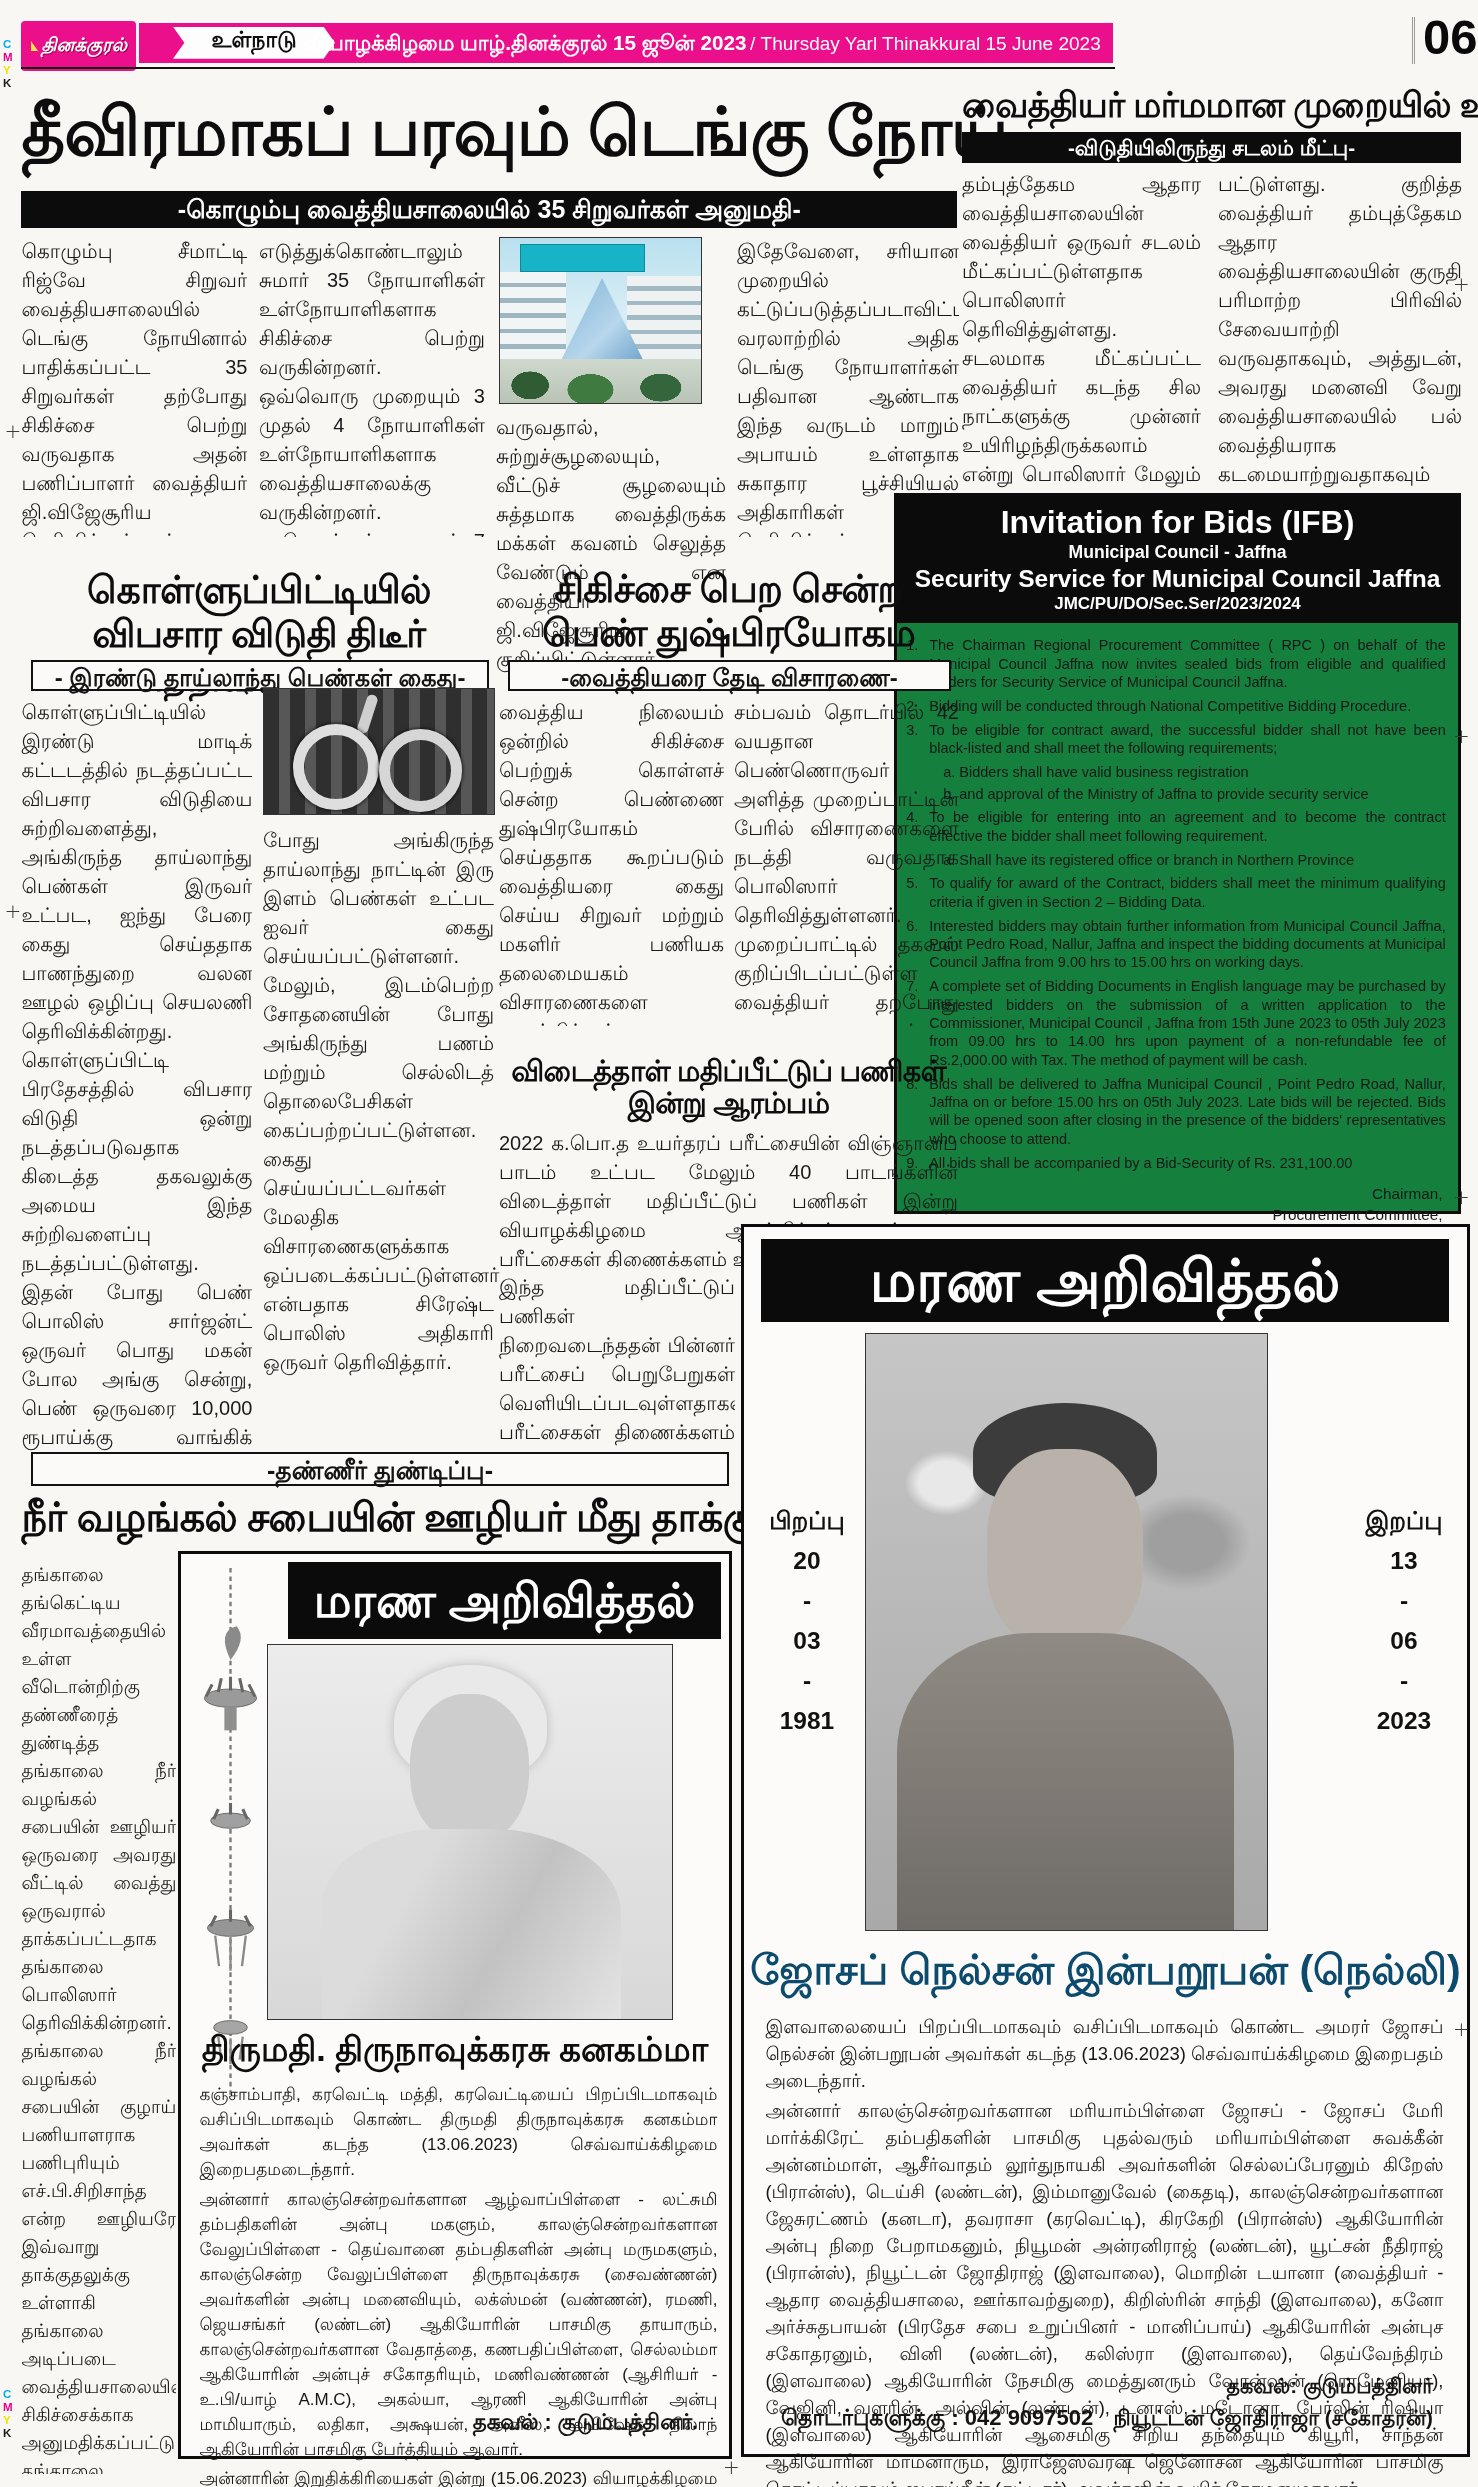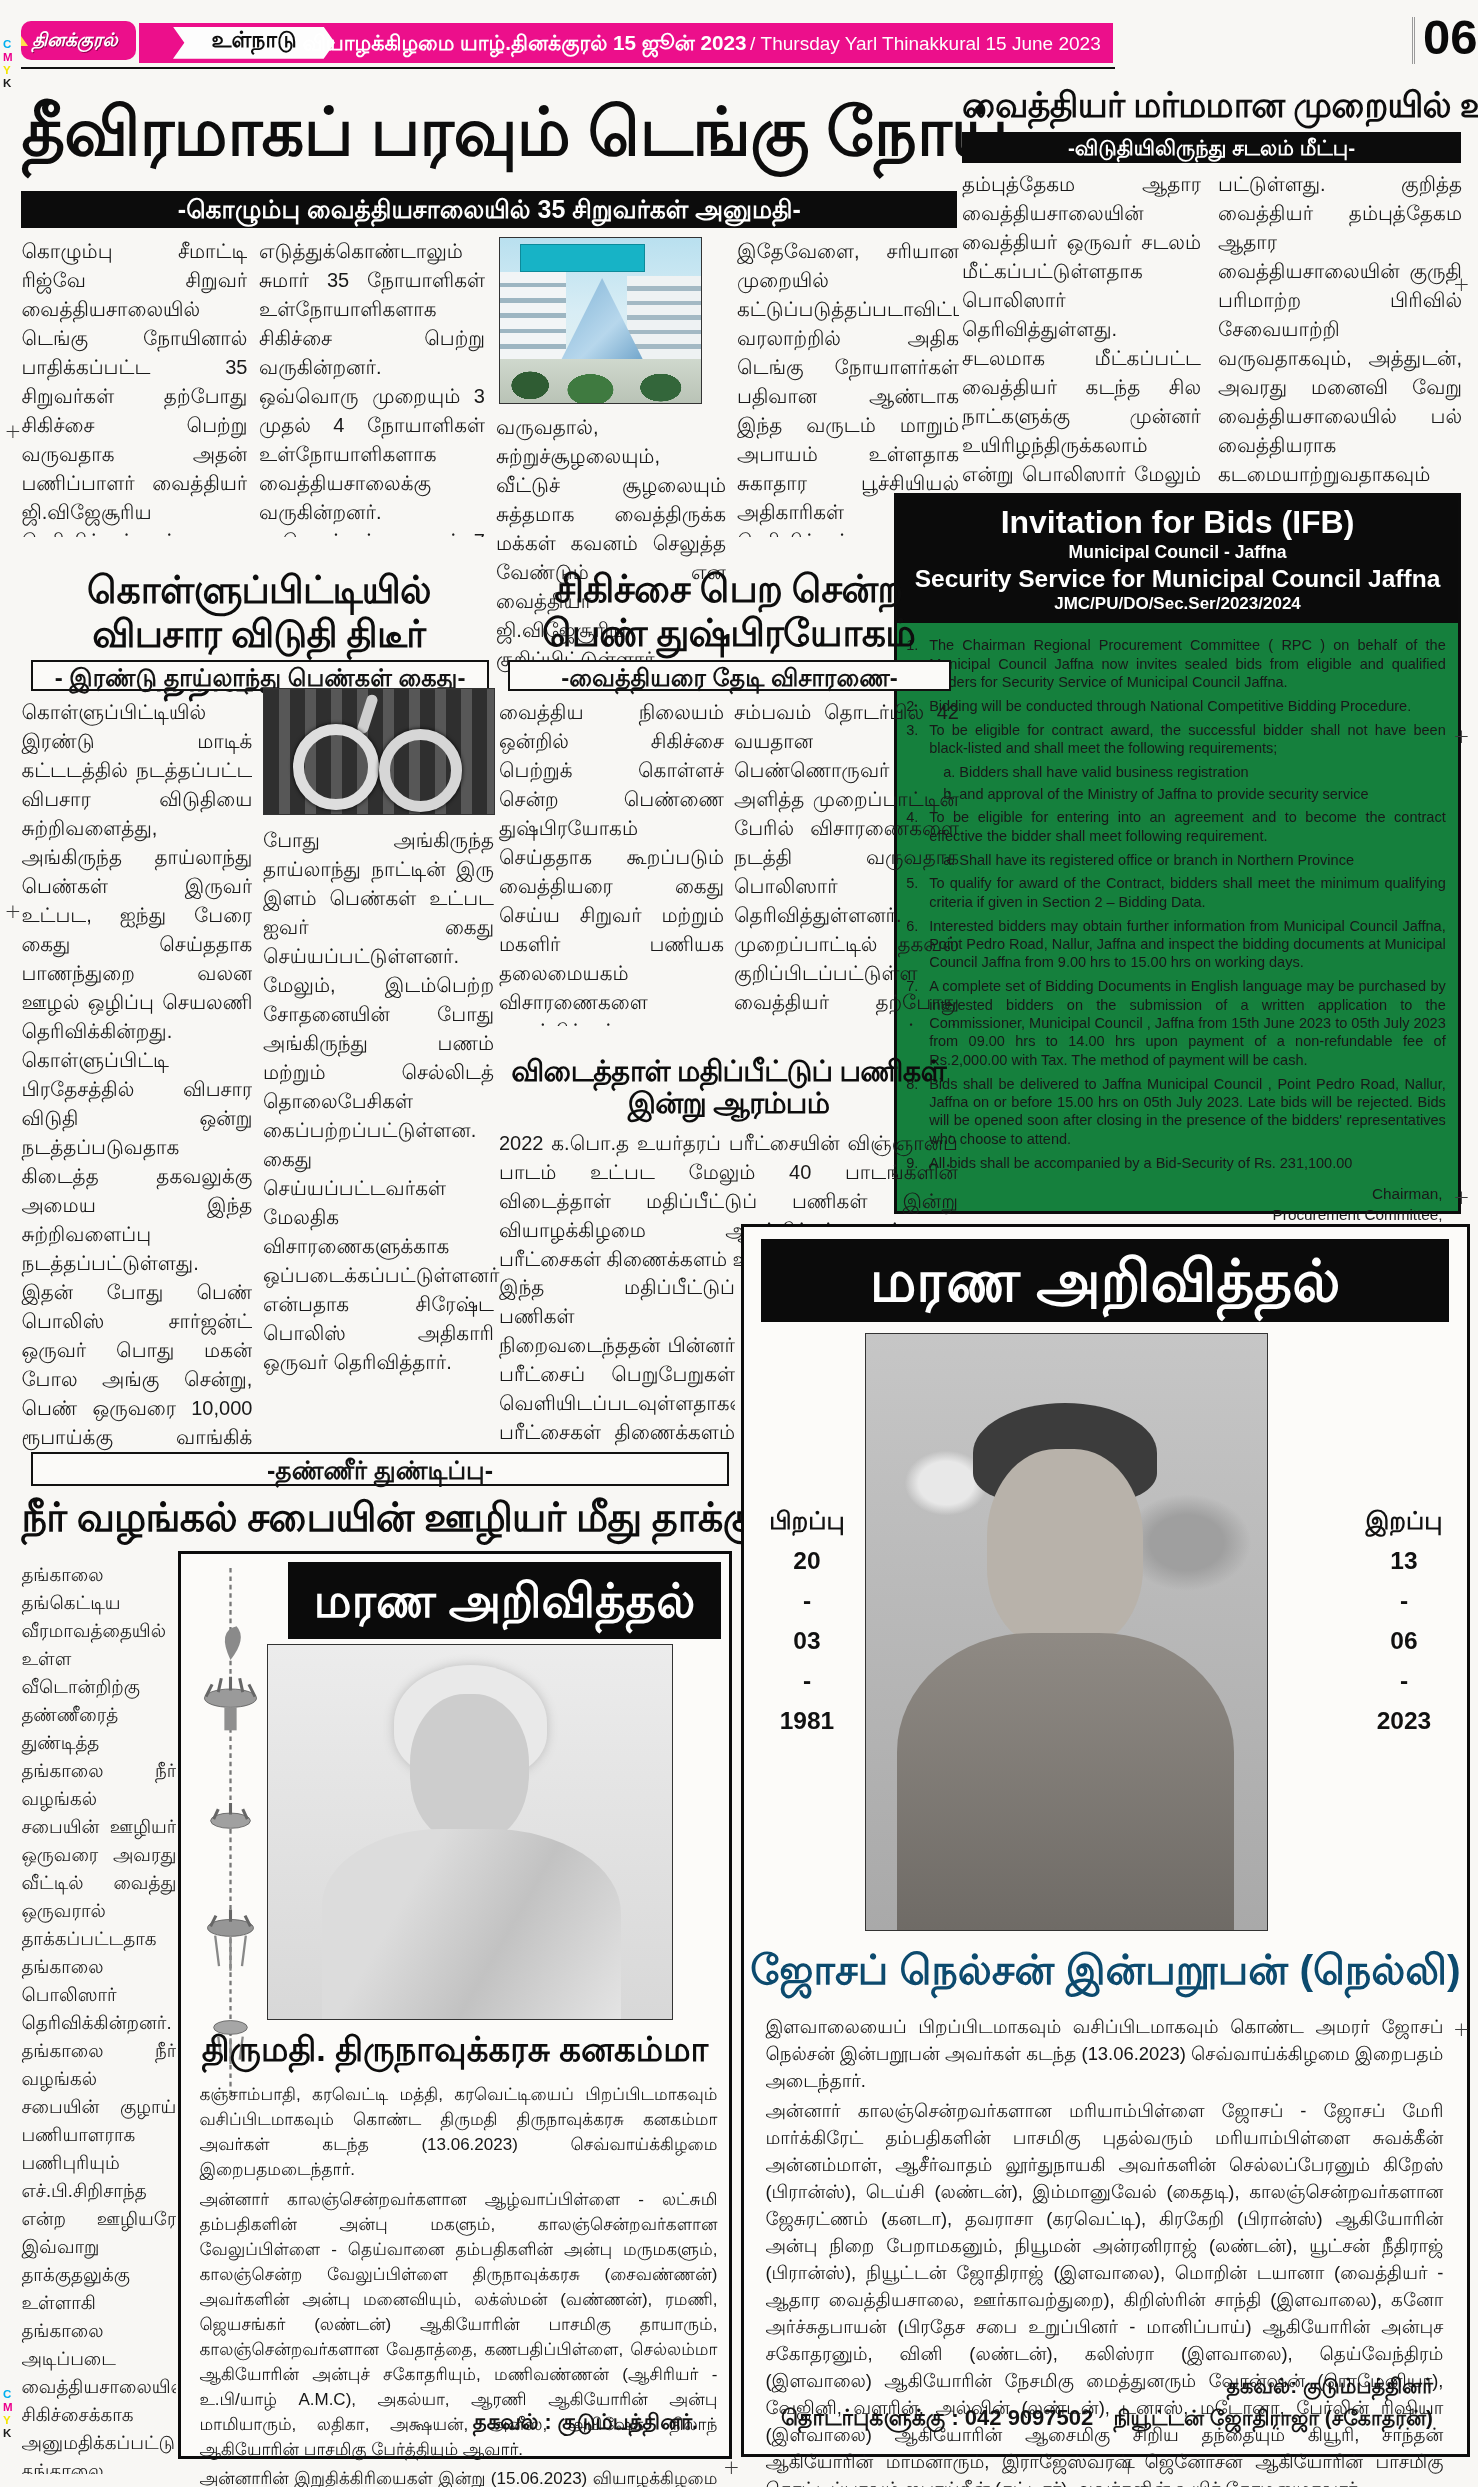--- a/index.html
+++ b/index.html
@@ -29,21 +29,21 @@
 
 <div id="page">
 
   <div class="abs cmyk" style="left:3.1px;top:38px;">
     <span style="color:#00aeef">C</span>
     <span style="color:#ec008c">M</span>
     <span style="color:#f4e400">Y</span>
     <span style="color:#1a1a1a">K</span>
   </div>
 
-  <div class="abs pink" style="left:21.4px;top:21.4px;width:115px;height:39px;border-radius:10px;display:flex;align-items:center;">
+  <div class="abs pink" style="left:21.4px;top:21.4px;width:115px;height:50px;border-radius:4px;display:flex;align-items:center;justify-content:center;">
     <span style="width:0;height:0;border-left:7.7px solid #ffe14d;border-top:10.7px solid transparent;margin-right:3.8px;"></span>
     <span style="color:#fff;font-style:italic;font-weight:bold;font-size:18.4px;text-shadow:0.8px 0.8px 0 #90004e;">தினக்குரல்</span>
   </div>
 
   <div class="abs pink" style="left:139px;top:23px;width:974px;height:40px;">
     <div style="position:absolute;left:34px;top:3.8px;width:162px;height:32px;background:#fdfdfd;
                 clip-path:polygon(0 0,93% 0,100% 50%,93% 100%,0 100%,7% 50%);
                 display:flex;align-items:flex-start;justify-content:center;">
       <span style="font-weight:bold;font-size:22px;color:#0d0d0d;">உள்நாடு</span>
     </div>

